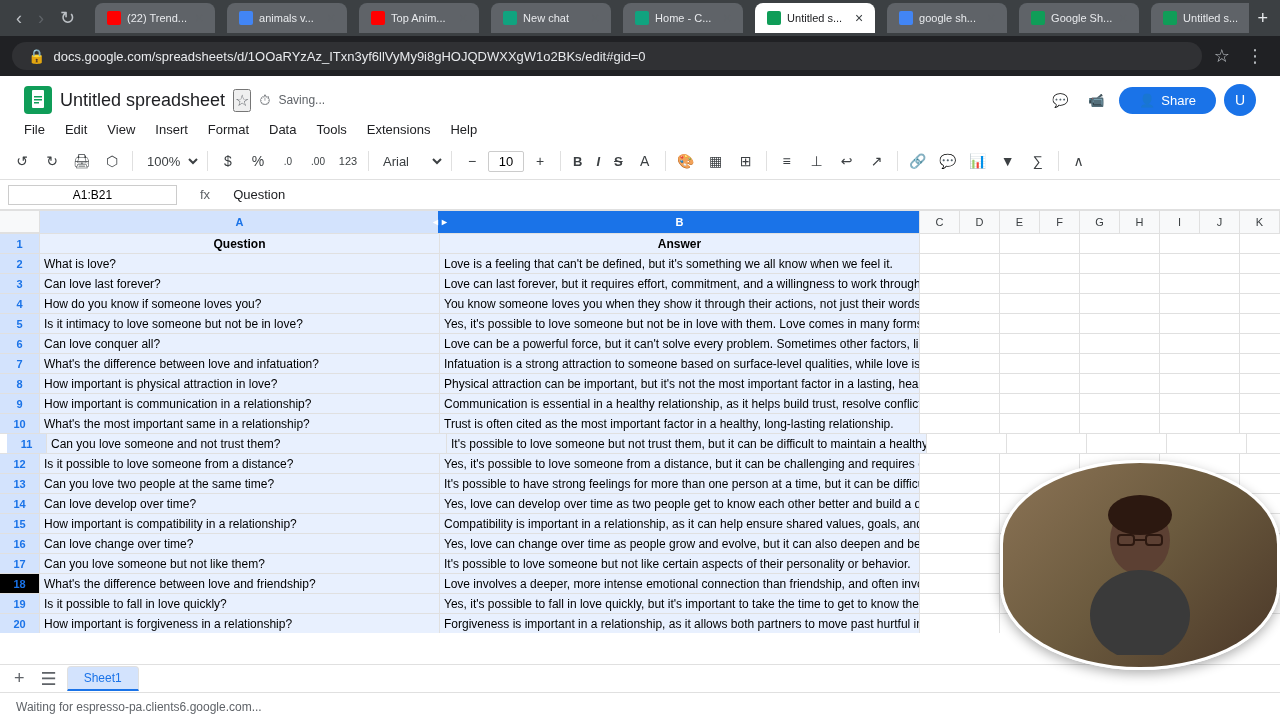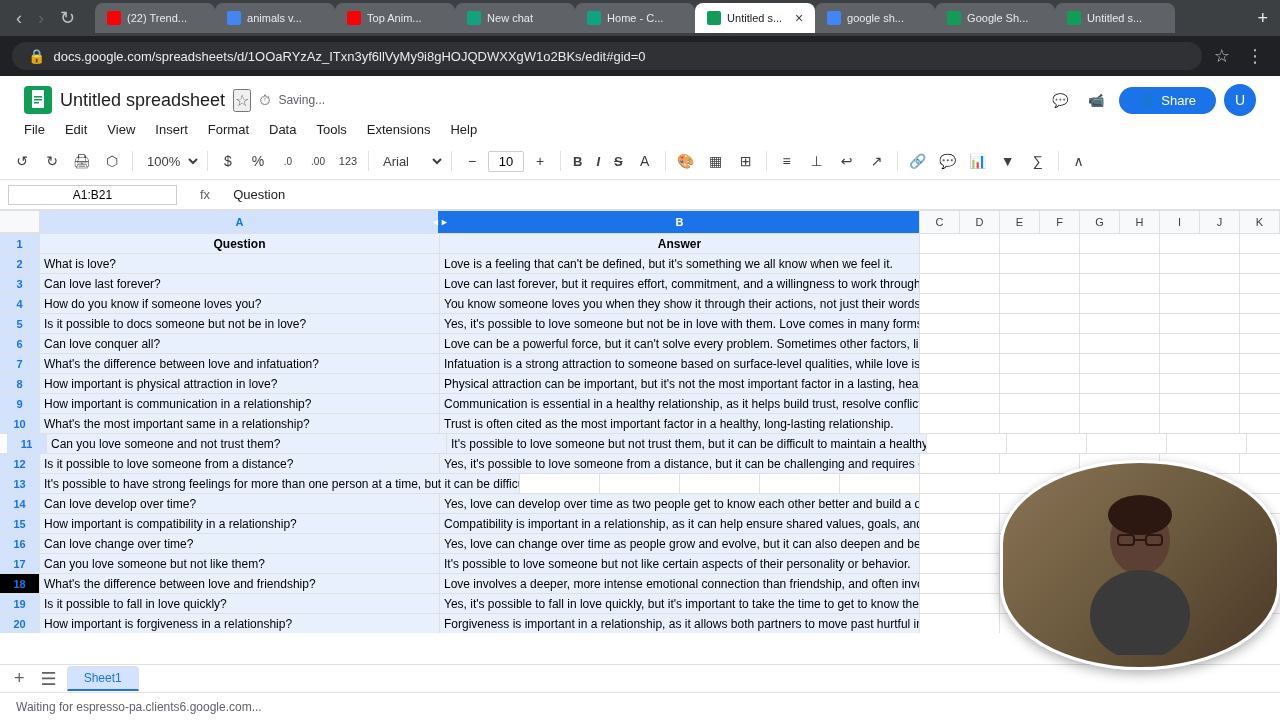--- a/index.html
+++ b/index.html
@@ -74,21 +74,21 @@
     
     .status-bar { position: absolute; bottom: 0; left: 0; right: 0; height: 28px; background: #fff; border-top: 1px solid #e0e0e0; display: flex; align-items: center; padding: 0 16px; font-size: 12px; color: #5f6368; }
 
     
     .webcam-overlay { position: fixed; bottom: 50px; right: 0; width: 280px; height: 210px; border-radius: 50% 50% 50% 50% / 40% 40% 40% 40%; overflow: hidden; border: 3px solid #fff; box-shadow: 0 4px 12px rgba(0,0,0,0.3); }
     .webcam-placeholder { width: 100%; height: 100%; background: linear-gradient(135deg, #8b7355 0%, #6b5a3e 50%, #4a3728 100%); display: flex; align-items: center; justify-content: center; }
 
     
     .col-b-header-selected { background: #1a73e8 !important; color: white !important; }
 
-    .tab-strip { display: flex; align-items: flex-end; background: #3c4043; padding: 0 8px; gap: 0; overflow: hidden; flex: 1; }
+    .tab-strip { display: flex; align-items: flex-end; background: #3c4043; padding: 0 8px; gap: 12px; overflow: hidden; flex: 1; }
   </style>
 </head>
 <body>
 
 <div class="browser-bar">
   <div style="display:flex; align-items:center; gap:8px; padding: 0 4px;">
     <button class="nav-btn" style="color:#bdc1c6; font-size:18px; background:none; border:none; cursor:pointer;">‹</button>
     <button class="nav-btn" style="color:#5f6368; font-size:18px; background:none; border:none; cursor:pointer;">›</button>
     <button class="nav-btn" style="color:#bdc1c6; font-size:18px; background:none; border:none; cursor:pointer;">↻</button>
   </div>
@@ -299,21 +299,21 @@
         <div class="cell col-a" style="background: rgb(232, 240, 254);">How do you know if someone loves you?</div>
         <div class="cell col-b" style="background: rgb(232, 240, 254);">You know someone loves you when they show it through their actions, not just their words.</div>
         <div class="cell col-c"></div>
         <div class="cell col-d"></div>
         <div class="cell col-e"></div>
         <div class="cell col-f"></div>
         <div class="cell col-g"></div>
       </div>
       <div class="sheet-row">
         <div class="row-num selected" style="background: rgb(211, 227, 253); font-weight: bold; color: rgb(26, 115, 232);">5</div>
-        <div class="cell col-a" style="background: rgb(232, 240, 254);">Is it possible to docs someone but not be in love?</div>
+        <div class="cell col-a" style="background: rgb(232, 240, 254);">Is it intimacy to love someone but not be in love?</div>
         <div class="cell col-b" style="background: rgb(232, 240, 254);">Yes, it's possible to love someone but not be in love with them. Love comes in many forms and doesn't always involve romantic feelings.</div>
         <div class="cell col-c"></div>
         <div class="cell col-d"></div>
         <div class="cell col-e"></div>
         <div class="cell col-f"></div>
         <div class="cell col-g"></div>
       </div>
       <div class="sheet-row">
         <div class="row-num selected" style="background: rgb(211, 227, 253); font-weight: bold; color: rgb(26, 115, 232);">6</div>
         <div class="cell col-a" style="background: rgb(232, 240, 254);">Can love conquer all?</div>
@@ -379,20 +379,21 @@
         <div class="cell col-a" style="background: rgb(232, 240, 254);">Is it possible to love someone from a distance?</div>
         <div class="cell col-b" style="background: rgb(232, 240, 254);">Yes, it's possible to love someone from a distance, but it can be challenging and requires extra effort to maintain a connection.</div>
         <div class="cell col-c"></div>
         <div class="cell col-d"></div>
         <div class="cell col-e"></div>
         <div class="cell col-f"></div>
         <div class="cell col-g"></div>
       </div>
       <div class="sheet-row">
         <div class="row-num selected" style="background: rgb(211, 227, 253); font-weight: bold; color: rgb(26, 115, 232);">13</div>
+        <div class="cell col-a" style="background: rgb(232, 240, 254);">Can you love two people at the same time?</div>
         <div class="cell col-b" style="background: rgb(232, 240, 254);">It's possible to have strong feelings for more than one person at a time, but it can be difficult to sustain multiple relationships simultaneously.</div>
         <div class="cell col-c"></div>
         <div class="cell col-d"></div>
         <div class="cell col-e"></div>
         <div class="cell col-f"></div>
         <div class="cell col-g"></div>
       </div>
       <div class="sheet-row">
         <div class="row-num selected" style="background: rgb(211, 227, 253); font-weight: bold; color: rgb(26, 115, 232);">14</div>
         <div class="cell col-a" style="background: rgb(232, 240, 254); text-align: center;">Can love develop over time?</div>

